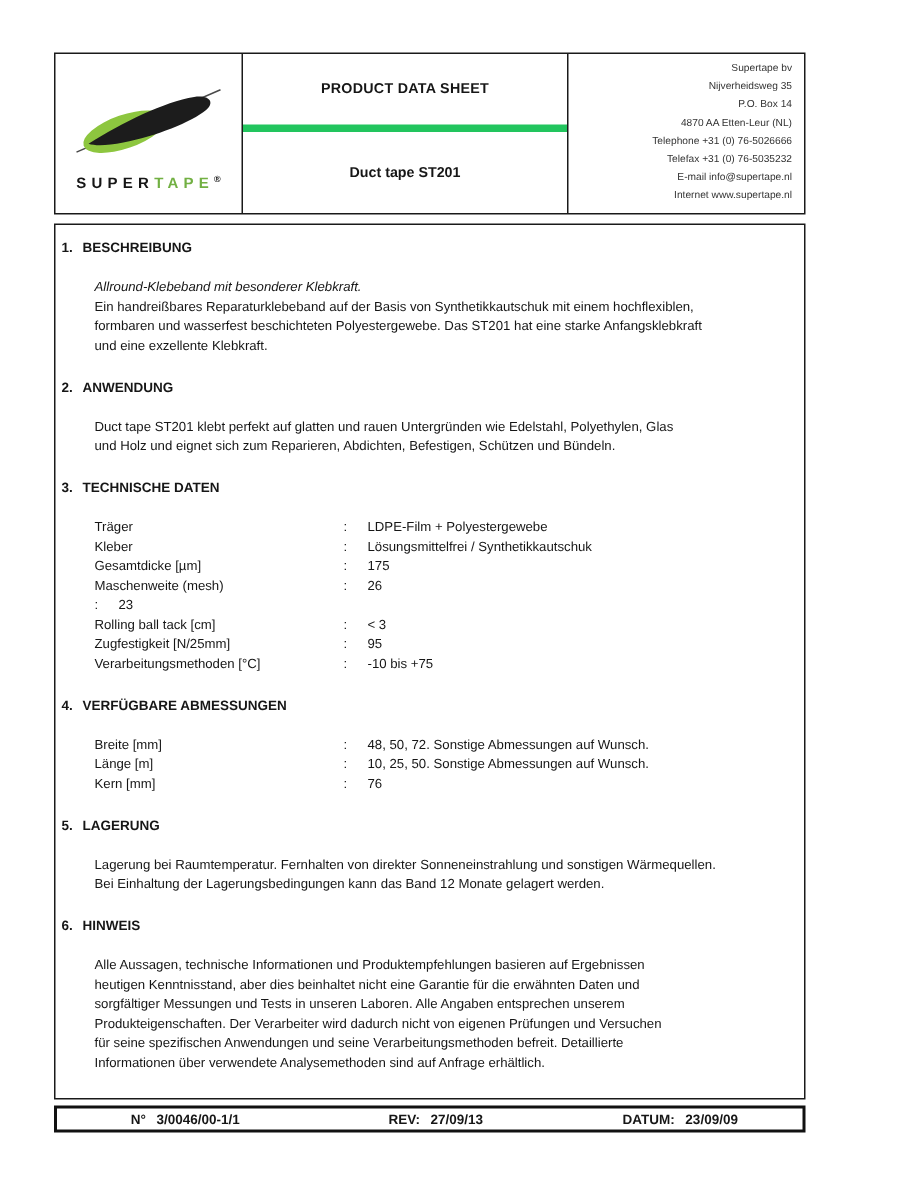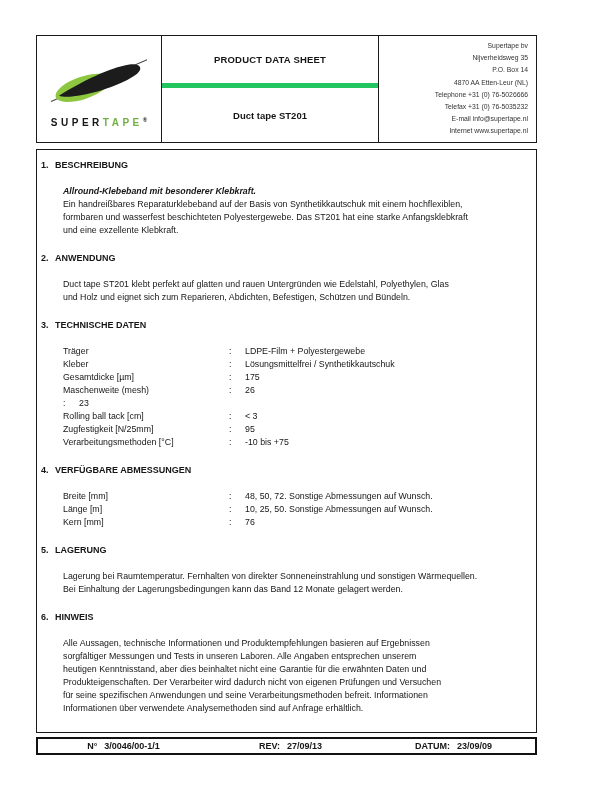--- a/index.html
+++ b/index.html
@@ -49,21 +49,21 @@
     border:1px solid #1a1a1a;box-sizing:border-box;
     padding-top:9px;font-size:8.8px;line-height:13px;overflow:hidden;
   }
   .sec-head{
     display:flex;font-weight:bold;font-size:9px;margin:0 0 13px 0;
     padding-left:4px;white-space:nowrap;
   }
   .sec-num{width:14px;flex:none;}
   .sec-body{margin:0 0 15px 0;padding-left:26px;}
   .line{white-space:nowrap;}
-  .italic{font-style:italic;font-weight:bold;}
+  .italic{font-style:italic;}
   .t-row{display:flex;white-space:nowrap;}
   .t-label{width:166px;flex:none;}
   .t-sep{width:16px;flex:none;}
   
   .footer-box{
     position:absolute;left:36px;top:737px;width:501px;height:18px;
     border:2px solid #111;box-sizing:border-box;
     display:grid;grid-template-columns:1.05fr 1fr 1fr;align-items:center;
     font-weight:bold;font-size:9px;white-space:nowrap;
   }
@@ -197,24 +197,24 @@
       <div class="line">Lagerung bei Raumtemperatur. Fernhalten von direkter Sonneneinstrahlung und sonstigen Wärmequellen.</div>
       <div class="line">Bei Einhaltung der Lagerungsbedingungen kann das Band 12 Monate gelagert werden.</div>
     </div>
 
     <div class="sec-head">
       <span class="sec-num">6.</span>
       <span>HINWEIS</span>
     </div>
     <div class="sec-body">
       <div class="line">Alle Aussagen, technische Informationen und Produktempfehlungen basieren auf Ergebnissen</div>
+      <div class="line">heutigen Kenntnisstand, aber dies beinhaltet nicht eine Garantie für die erwähnten Daten und</div>
       <div class="line">sorgfältiger Messungen und Tests in unseren Laboren. Alle Angaben entsprechen unserem</div>
-      <div class="line">heutigen Kenntnisstand, aber dies beinhaltet nicht eine Garantie für die erwähnten Daten und</div>
       <div class="line">Produkteigenschaften. Der Verarbeiter wird dadurch nicht von eigenen Prüfungen und Versuchen</div>
-      <div class="line">für seine spezifischen Anwendungen und seine Verarbeitungsmethoden befreit. Informationen</div>
+      <div class="line">für seine spezifischen Anwendungen und seine Verarbeitungsmethoden befreit. Detaillierte</div>
       <div class="line">Informationen über verwendete Analysemethoden sind auf Anfrage erhältlich.</div>
     </div>
 
   </div>
 
   <div class="footer-box">
     <div class="foot-item">
       <span>N°</span>
       <span>3/0046/00-1/1</span>
     </div>

